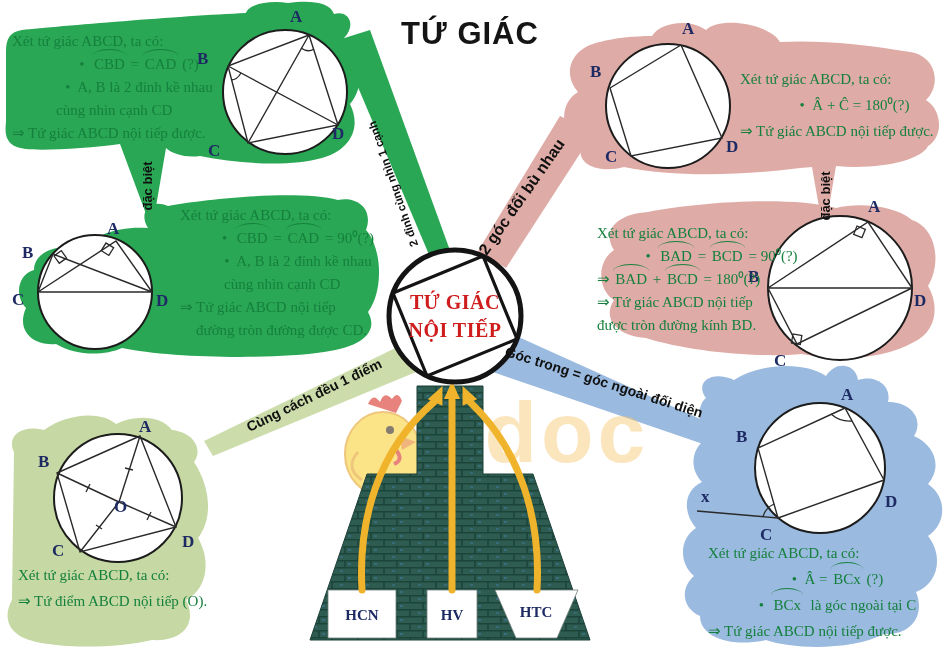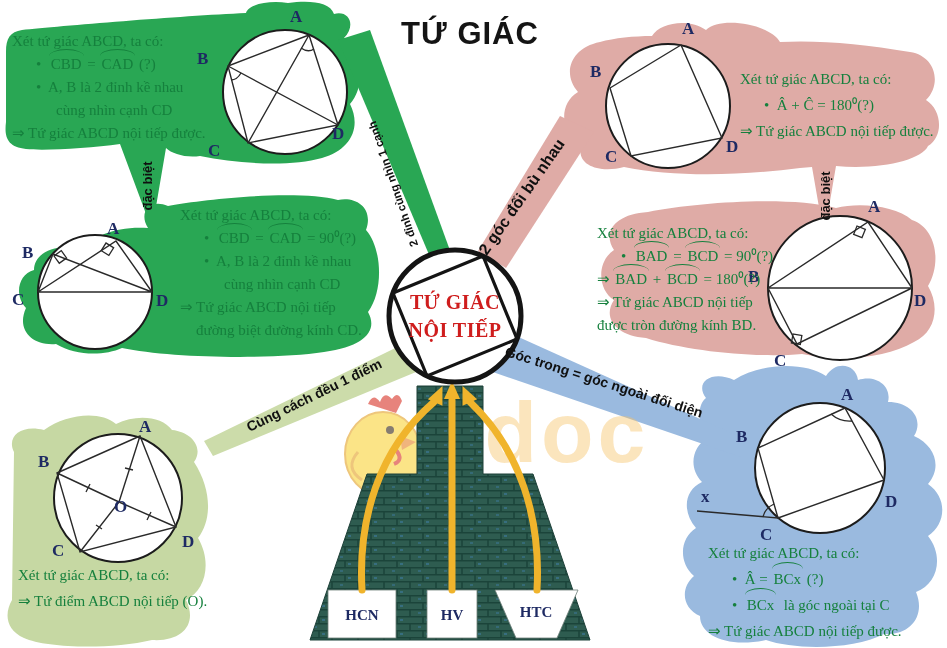--- a/index.html
+++ b/index.html
@@ -10,21 +10,21 @@
   .title{position:absolute;left:370px;top:16px;width:200px;text-align:center;
          font-family:"Liberation Sans",sans-serif;font-weight:bold;font-size:31px;
          letter-spacing:1px;color:#141414;}
 
   .center-label{position:absolute;left:394px;top:288px;width:122px;text-align:center;
       font-weight:bold;color:#cf1d1d;font-size:20px;line-height:28px;letter-spacing:.5px;}
 
   .panel{position:absolute;color:#15803d;font-size:15px;}
   .pl{line-height:23px;white-space:pre-wrap;}
   .lh26 .pl{line-height:26px;}
-  .ind1{padding-left:24px;}
+  .ind1{padding-left:24px;text-align:center;}
   .ind2{padding-left:44px;}
   .indS{padding-left:16px;}
 
   .arc{position:relative;display:inline-block;padding:0 2px;}
   .arc::before{content:"";position:absolute;left:0;right:0;top:-4px;height:7px;
       border-top:1.7px solid currentColor;border-radius:55% 55% 0 0/100% 100% 0 0;}
 
   .branch{position:absolute;font-family:"Liberation Sans",sans-serif;font-weight:bold;
       color:#101010;white-space:nowrap;transform-origin:center;}
   .b-green{font-size:11.5px;}
@@ -195,21 +195,21 @@
   <div class="pl ind2">cùng nhìn cạnh CD</div>
   <div class="pl">⇒ Tứ giác ABCD nội tiếp được.</div>
 </div>
 
 <div class="panel" style="left:180px;top:204px;width:212px;">
   <div class="pl">Xét tứ giác ABCD, ta có:</div>
   <div class="pl ind1">•  <span class="arc">CBD</span> = <span class="arc">CAD</span> = 90⁰(?)</div>
   <div class="pl ind1">•  A, B là 2 đỉnh kề nhau</div>
   <div class="pl ind2">cùng nhìn cạnh CD</div>
   <div class="pl">⇒ Tứ giác ABCD nội tiếp</div>
-  <div class="pl indS">đường biệt đường kính CD.</div>
+  <div class="pl indS">đường tròn đường được CD.</div>
 </div>
 
 <div class="panel lh26" style="left:740px;top:66px;width:205px;">
   <div class="pl">Xét tứ giác ABCD, ta có:</div>
   <div class="pl ind1">•  Â + Ĉ = 180⁰(?)</div>
   <div class="pl">⇒ Tứ giác ABCD nội tiếp được.</div>
 </div>
 
 <div class="panel" style="left:597px;top:222px;width:225px;">
   <div class="pl">Xét tứ giác ABCD, ta có:</div>

